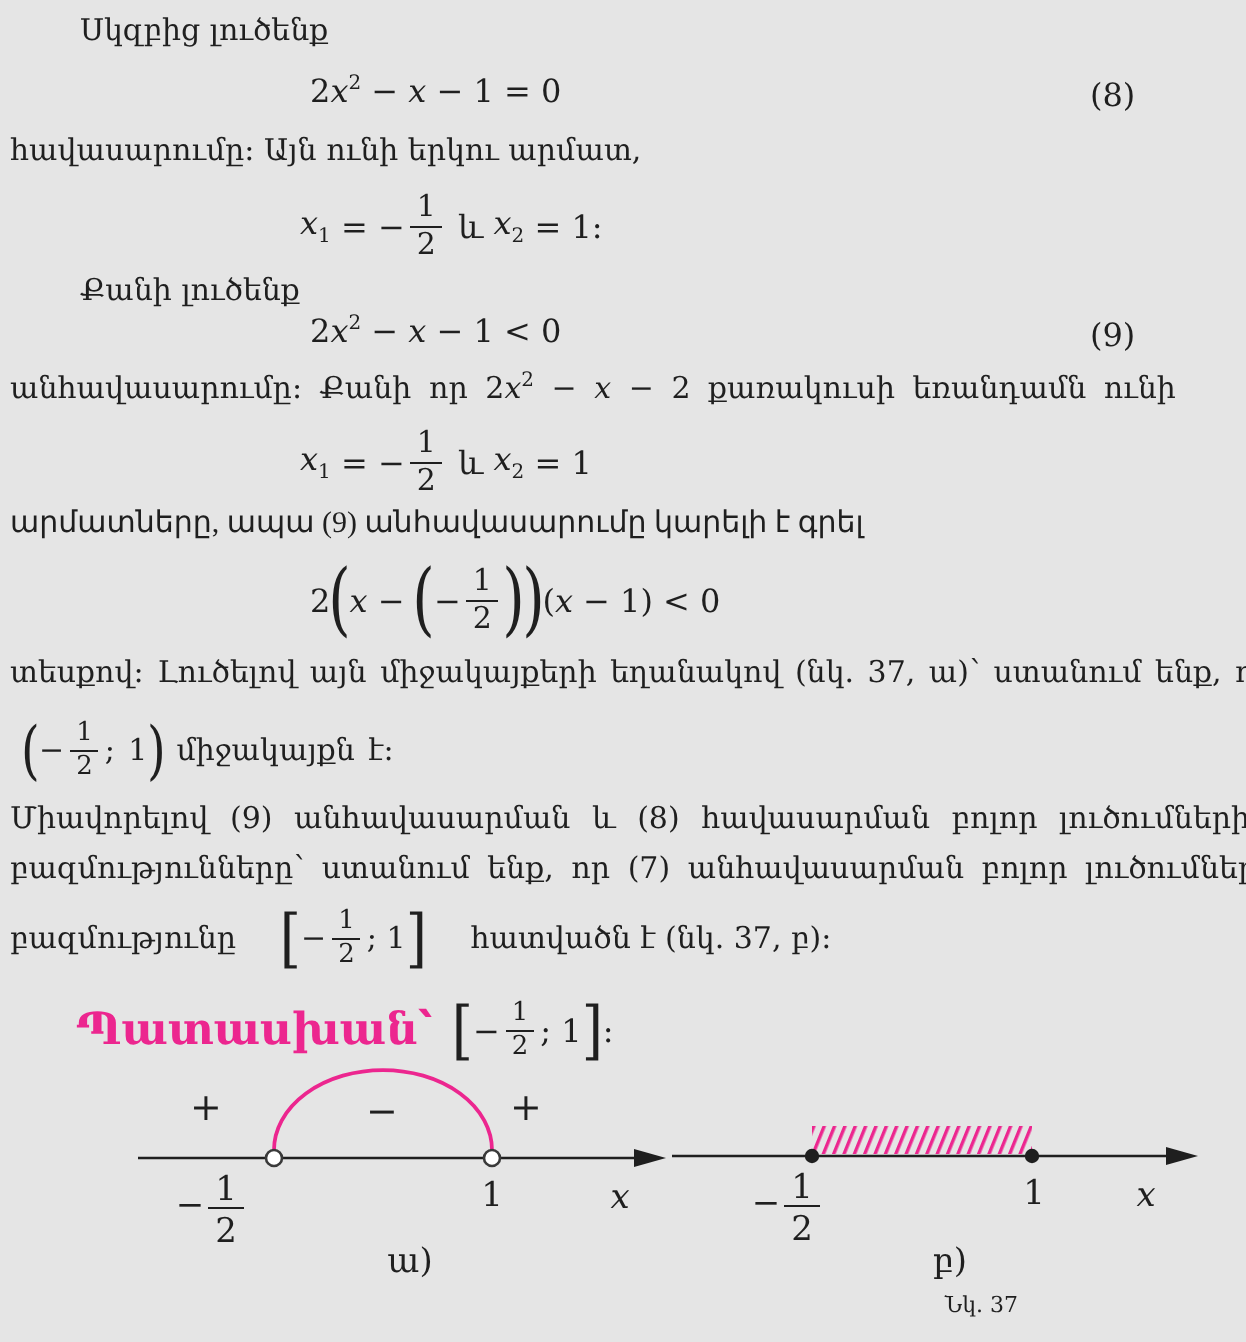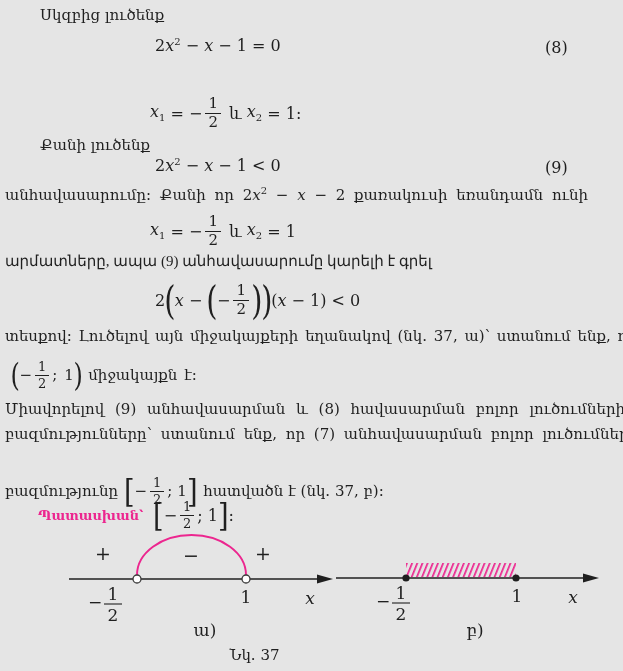--- a/index.html
+++ b/index.html
@@ -24,22 +24,22 @@
   .frac-sm{font-size:13px;}
   .paren-xl{font-size:40px;font-weight:400;line-height:1;transform:scaleX(0.72);
             display:inline-block;margin:0 -3px;}
   .paren-lg{font-size:32px;font-weight:400;line-height:1;transform:scaleX(0.75);
             display:inline-block;margin:0 -2px;}
   .brk-lg{font-size:32px;font-weight:400;line-height:1;transform:scaleX(0.85);
           display:inline-block;margin:0 -1px;}
   .eqrow{position:absolute;left:0;width:100%;}
   .eqnum{position:absolute;left:545px;top:2px;font-size:16px;}
   .interval{display:inline-flex;align-items:center;margin:0 6px;}
-  .answer-label{color:#ec268f;font-weight:bold;font-size:13px;margin-right:10px;}
-  .caption{left:0;width:509px;text-align:center;font-size:15px;}
+  .answer-label{color:#ec268f;font-weight:bold;font-size:22px;margin-right:10px;}
+  .caption{left:0;width:509px;text-align:right;font-size:11px;}
   
   .axis{stroke:#1f1f1f;stroke-width:1.3;}
   .arc{stroke:#ec268f;stroke-width:1.9;fill:none;}
   .open-dot{fill:#ffffff;stroke:#3a3a3a;stroke-width:1.3;}
   .fill-dot{fill:#1f1f1f;stroke:none;}
   .ftext{font-family:"DejaVu Serif","Liberation Serif",serif;font-size:17px;fill:#1f1f1f;}
   .fsign{font-family:"DejaVu Serif","Liberation Serif",serif;font-size:19px;fill:#1f1f1f;}
   .fit{font-style:italic;}
   .fbar{stroke:#1f1f1f;stroke-width:1.1;}
 </style>
@@ -54,20 +54,21 @@
     <span class="math" style="margin-left:155px;">
         <span>2</span>
         <span class="grp"><span class="var">x</span><sup>2</sup></span>
         <span> − </span>
         <span class="var">x</span>
         <span> − 1 = 0</span>
       </span>
     <span class="eqnum">(8)</span>
   </div>
 
+  <p class="abs line" style="left:5px;top:66px;margin:0;">հավասարումը: Այն ունի երկու արմատ,</p>
 
   <div class="abs math" style="left:150px;top:90px;height:46px;">
     <span class="grp"><span class="var">x</span><sub>1</sub></span>
       <span> = −</span>
       <span class="frac"><span class="fn">1</span><span class="fd">2</span></span>
       <span> և </span>
       <span class="grp"><span class="var">x</span><sub>2</sub></span>
       <span> = 1:</span>
   </div>
 
@@ -115,21 +116,21 @@
   <p class="abs line just2" style="left:5px;top:327px;margin:0;">տեսքով: Լուծելով այն միջակայքերի եղանակով (նկ. 37, ա)՝ ստանում ենք, որ</p>
 
   <div class="abs math just2" style="left:5px;top:352px;height:46px;font-size:15px;">
       <span class="interval"><span class="paren-lg">(</span><span>−</span><span class="frac frac-sm"><span class="fn">1</span><span class="fd">2</span></span><span>; </span><span>1</span><span class="paren-lg">)</span></span>
       <span>միջակայքն է:</span>
   </div>
 
   <p class="abs line just6" style="left:5px;top:400px;margin:0;">Միավորելով (9) անհավասարման և (8)  հավասարման բոլոր լուծումների</p>
   <p class="abs line just4" style="left:5px;top:425px;margin:0;">բազմությունները՝ ստանում ենք, որ (7) անհավասարման բոլոր լուծումների</p>
 
-  <div class="abs math" style="left:5px;top:468px;height:46px;font-size:15px;">
+  <div class="abs math" style="left:5px;top:446px;height:46px;font-size:15px;gap:16px;">
     <span>բազմությունը</span>
       <span class="interval"><span class="brk-lg">[</span><span>−</span><span class="frac frac-sm"><span class="fn">1</span><span class="fd">2</span></span><span>; </span><span>1</span><span class="brk-lg">]</span></span>
       <span>հատվածն է (նկ. 37, բ):</span>
   </div>
 
   <div class="abs math" style="left:38px;top:490px;height:50px;">
     <span class="answer-label">Պատասխան՝</span>
       <span class="interval" style="margin:0;"><span class="brk-lg">[</span><span>−</span><span class="frac frac-sm"><span class="fn">1</span><span class="fd">2</span></span><span>; </span><span>1</span><span class="brk-lg">]</span></span>
       <span>:</span>
   </div>

